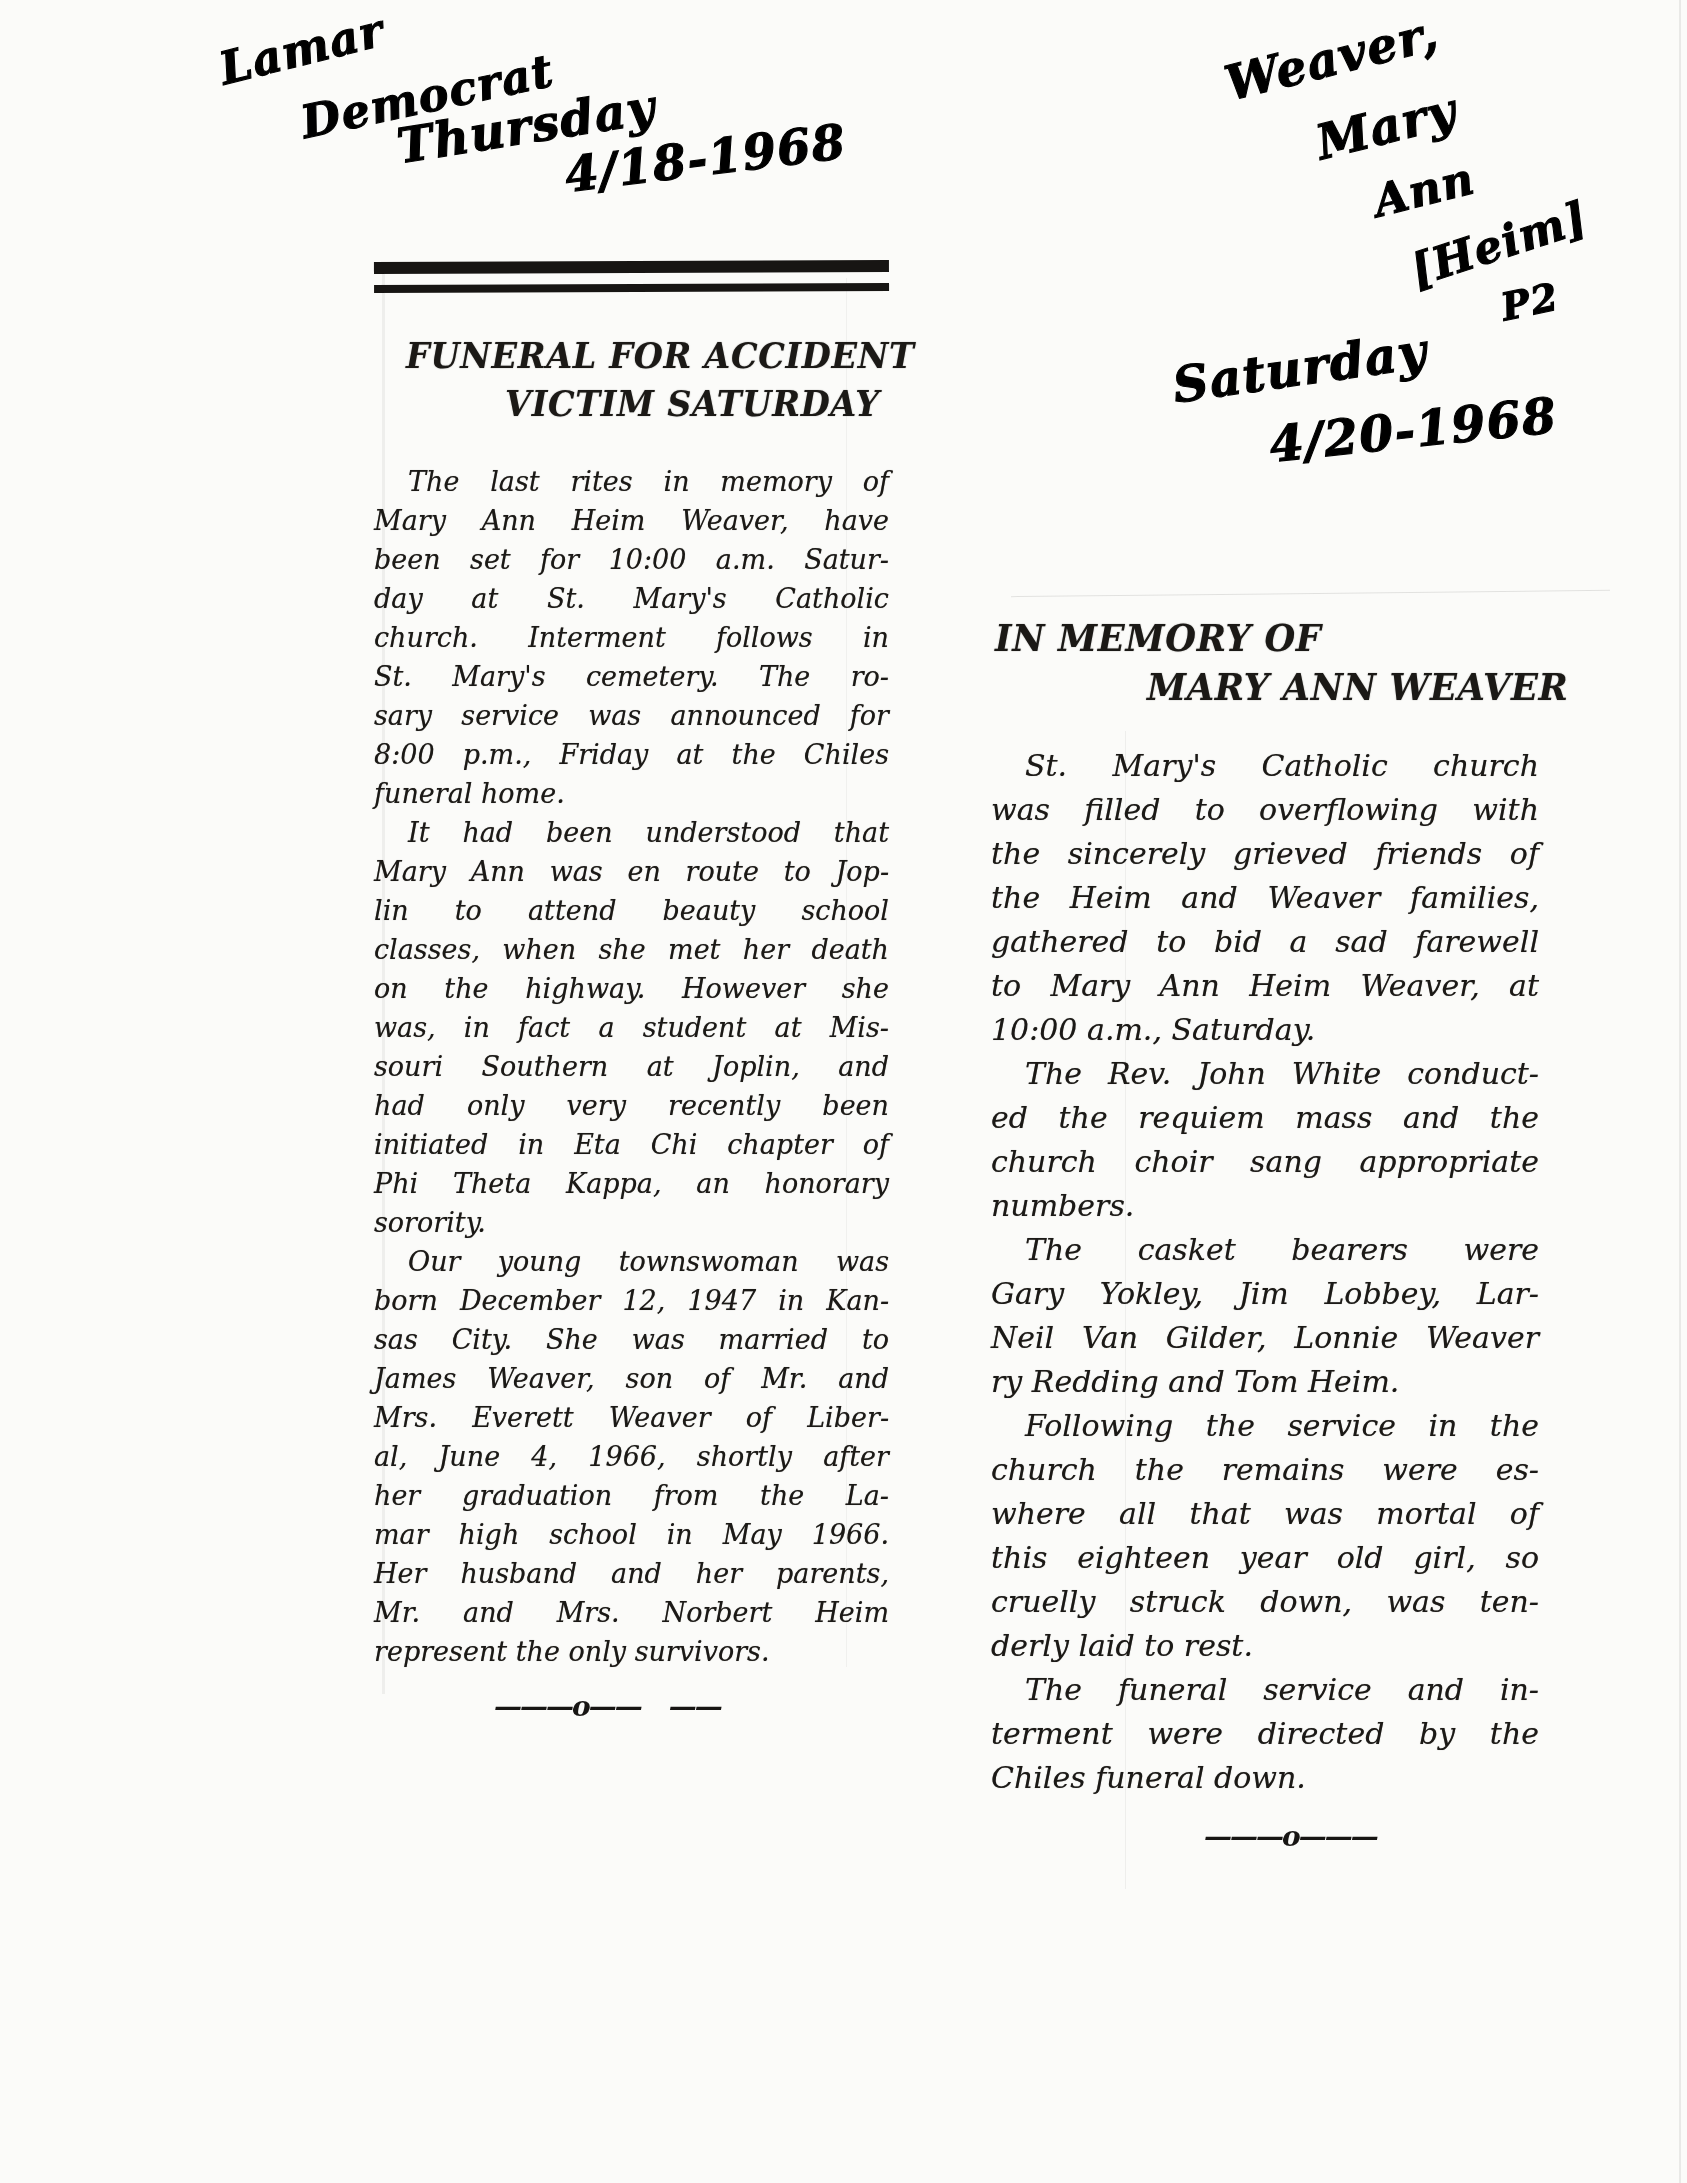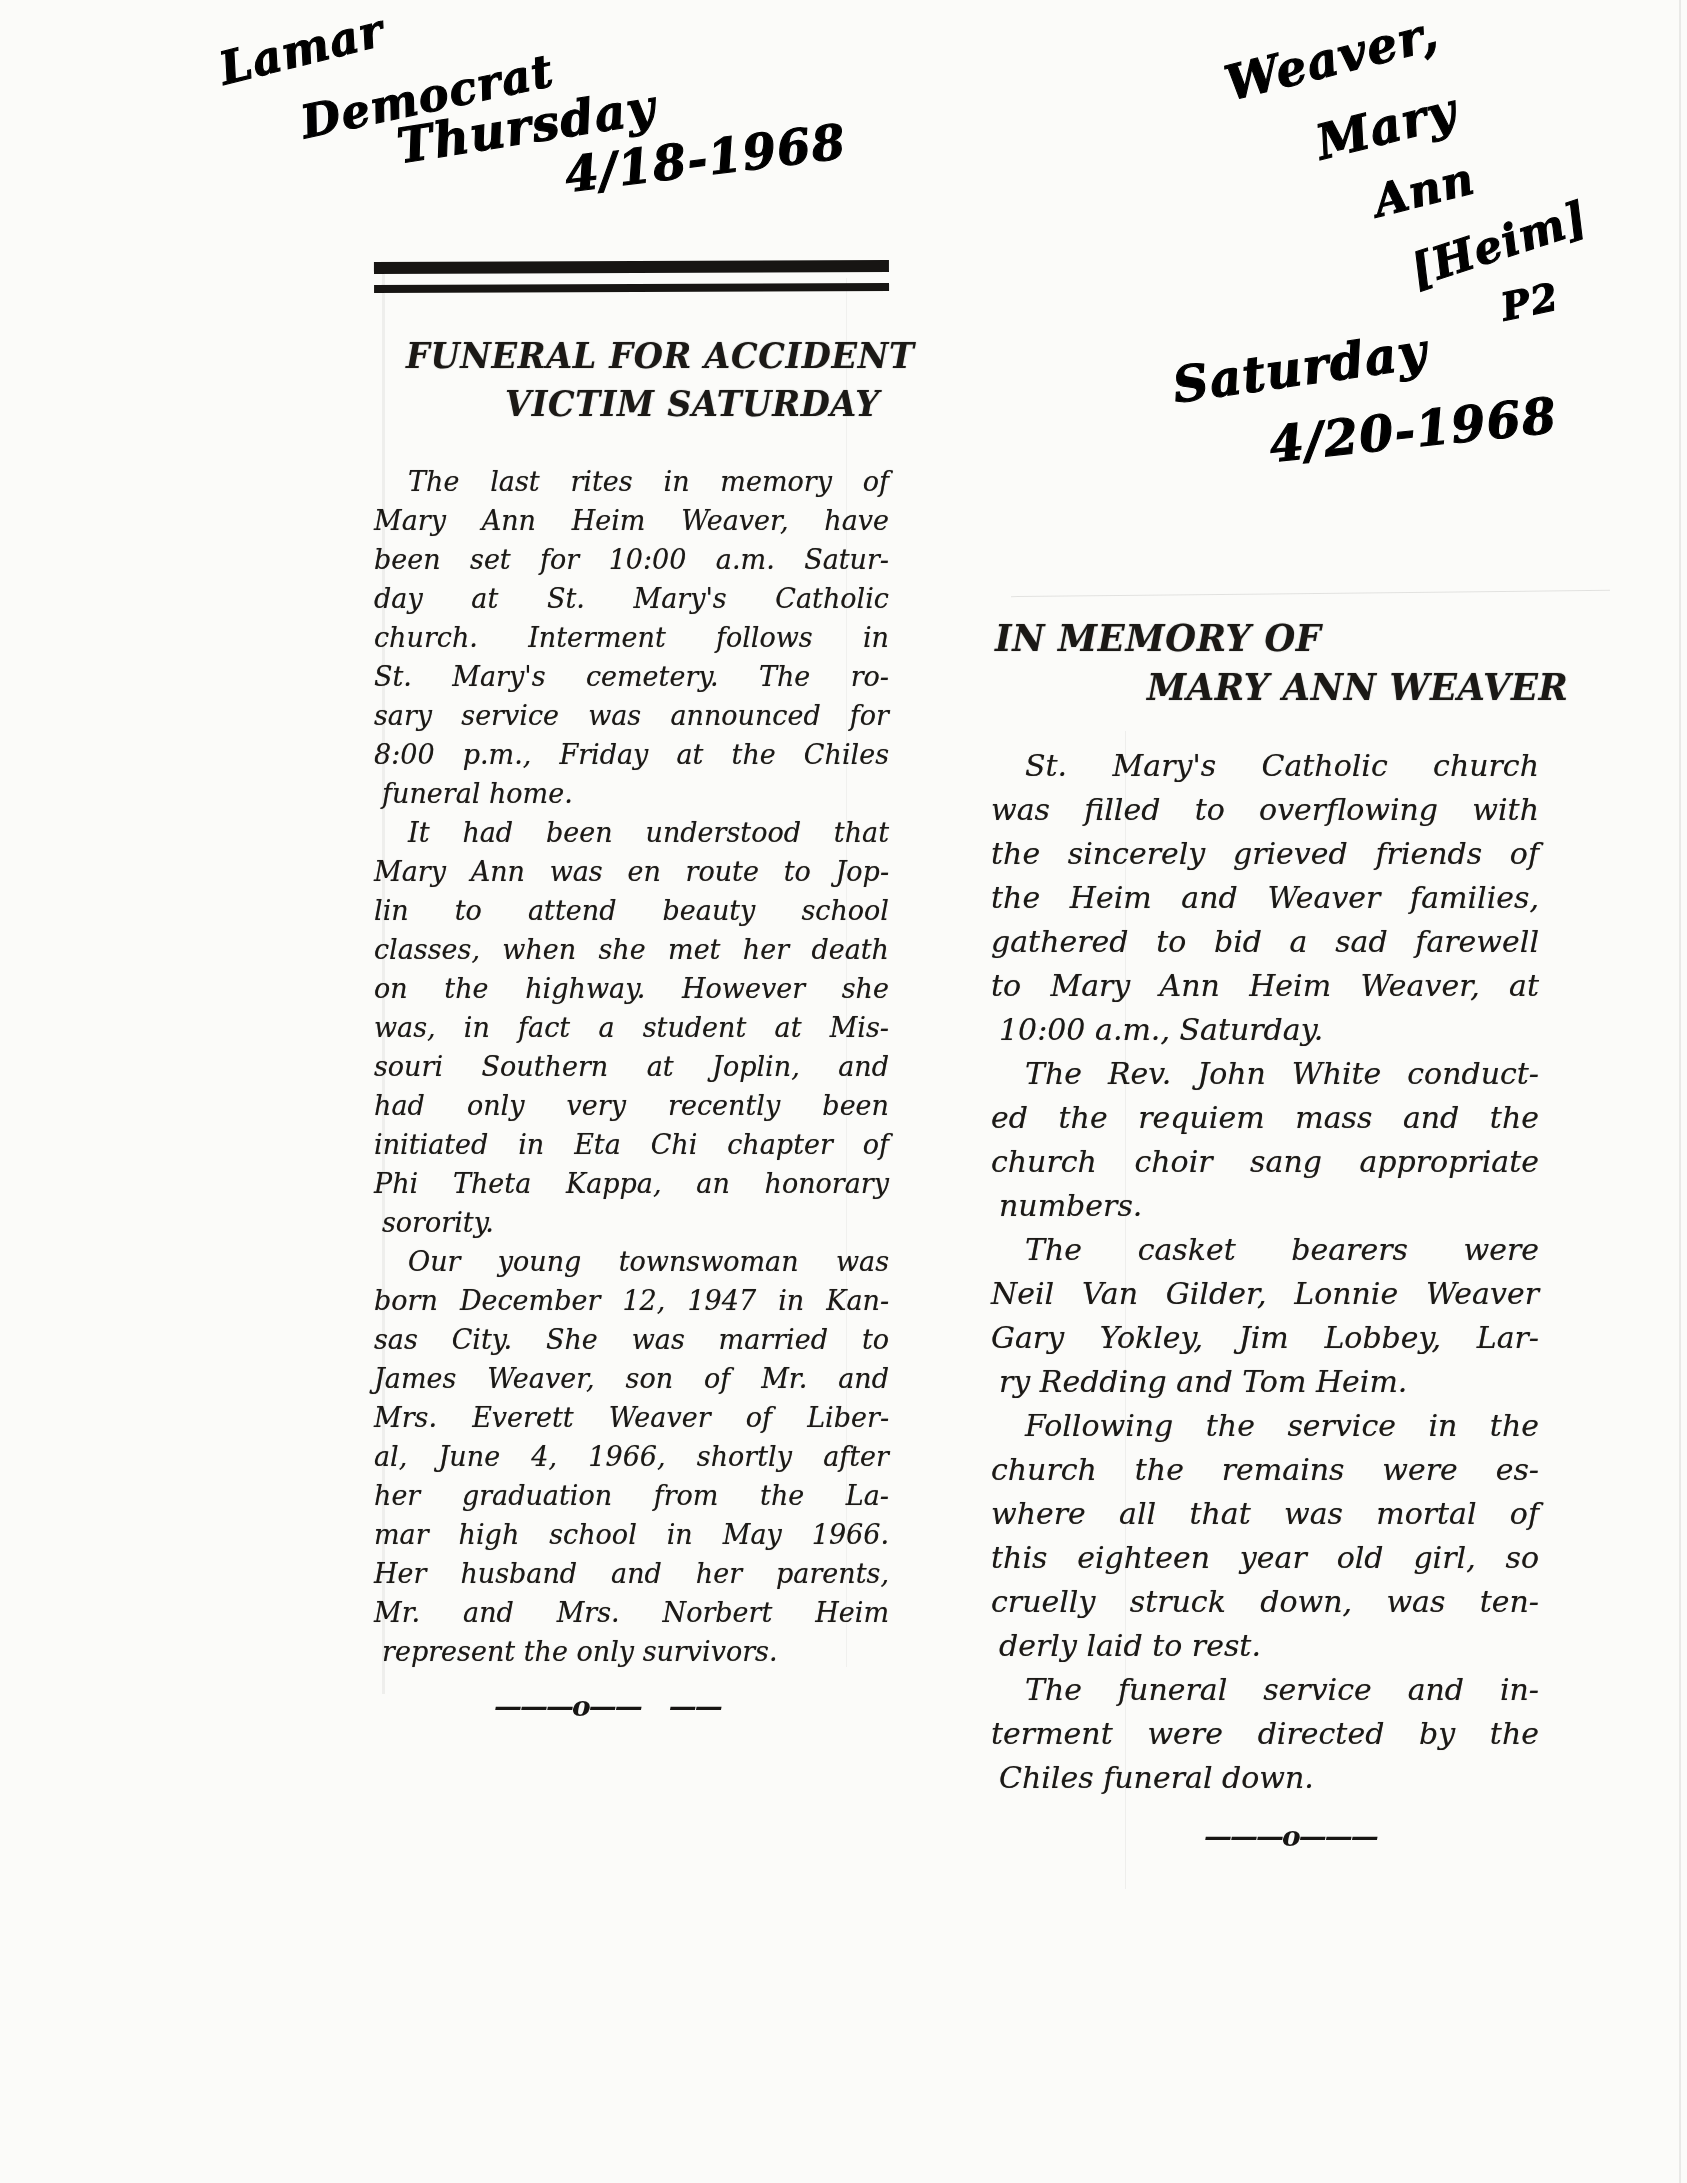--- a/index.html
+++ b/index.html
@@ -40,21 +40,21 @@
   .clip-right .head-l2   { margin: 2.6px 0 0 156px; }
 
   .body-col {
     font-family: "DejaVu Serif", serif;
     text-shadow: 0 0 0.7px rgba(25,22,18,0.55);
   }
   .clip-left  .body-col { margin-top: 37px; font-size: 27px; line-height: 39px; width: 515px; }
   .clip-right .body-col { margin-top: 34px; font-size: 30px; line-height: 44px; width: 548px; }
 
   .bline { text-align: justify; text-align-last: justify; }
-  .bline.last  { text-align: left; text-align-last: left; margin-left: 8px; }
+  .bline.last  { text-align: left; text-align-last: left; }
   .bline.first { text-indent: 34px; }
 
   .endmark {
     font-size: 28px; font-weight: bold;
     letter-spacing: -2px; white-space: nowrap;
     color: #171513;
   }
   .clip-left  .endmark { margin: 18.5px 0 0 120px; }
   .clip-right .endmark { margin: 20px 0 0 213px; }
   .endmark .gap { display: inline-block; width: 28px; }
@@ -164,22 +164,22 @@
       <div class="bline">the sincerely grieved friends of</div>
       <div class="bline">the Heim and Weaver families,</div>
       <div class="bline">gathered to bid a sad farewell</div>
       <div class="bline">to Mary Ann Heim Weaver, at</div>
       <div class="bline last">10:00 a.m., Saturday.</div>
       <div class="bline first">The Rev. John White conduct-</div>
       <div class="bline">ed the requiem mass and the</div>
       <div class="bline">church choir sang appropriate</div>
       <div class="bline last">numbers.</div>
       <div class="bline first">The casket bearers were</div>
+      <div class="bline">Gary Yokley, Jim Lobbey, Lar-</div>
       <div class="bline">Neil Van Gilder, Lonnie Weaver</div>
-      <div class="bline">Gary Yokley, Jim Lobbey, Lar-</div>
       <div class="bline last">ry Redding and Tom Heim.</div>
       <div class="bline first">Following the service in the</div>
       <div class="bline">church the remains were es-</div>
       <div class="bline">where all that was mortal of</div>
       <div class="bline">this eighteen year old girl, so</div>
       <div class="bline">cruelly struck down, was ten-</div>
       <div class="bline last">derly laid to rest.</div>
       <div class="bline first">The funeral service and in-</div>
       <div class="bline">terment were directed by the</div>
       <div class="bline last">Chiles funeral down.</div>

